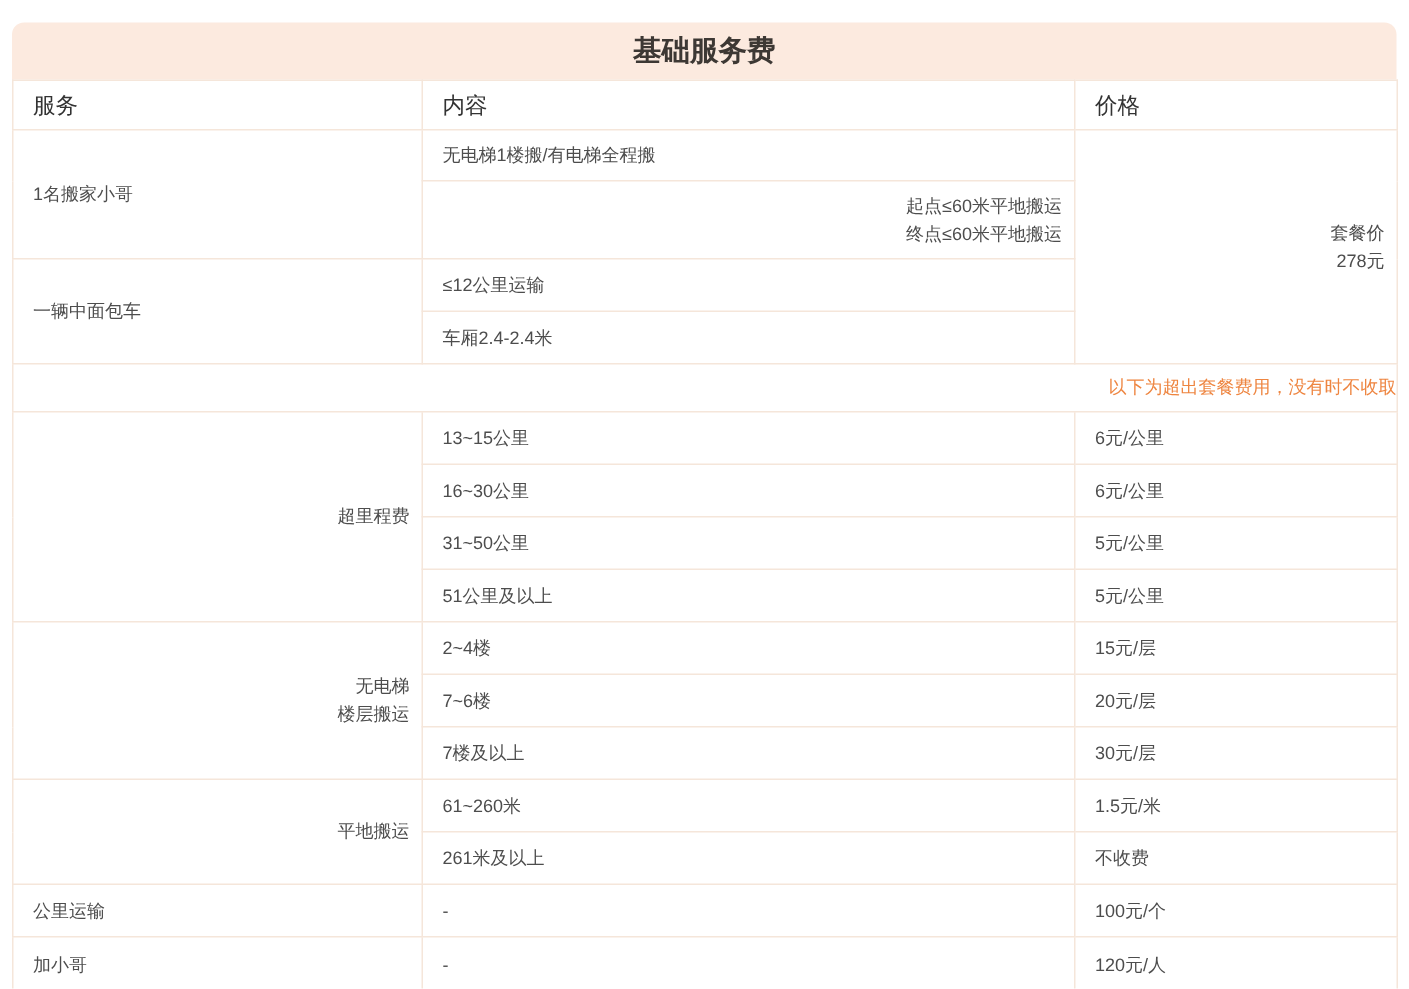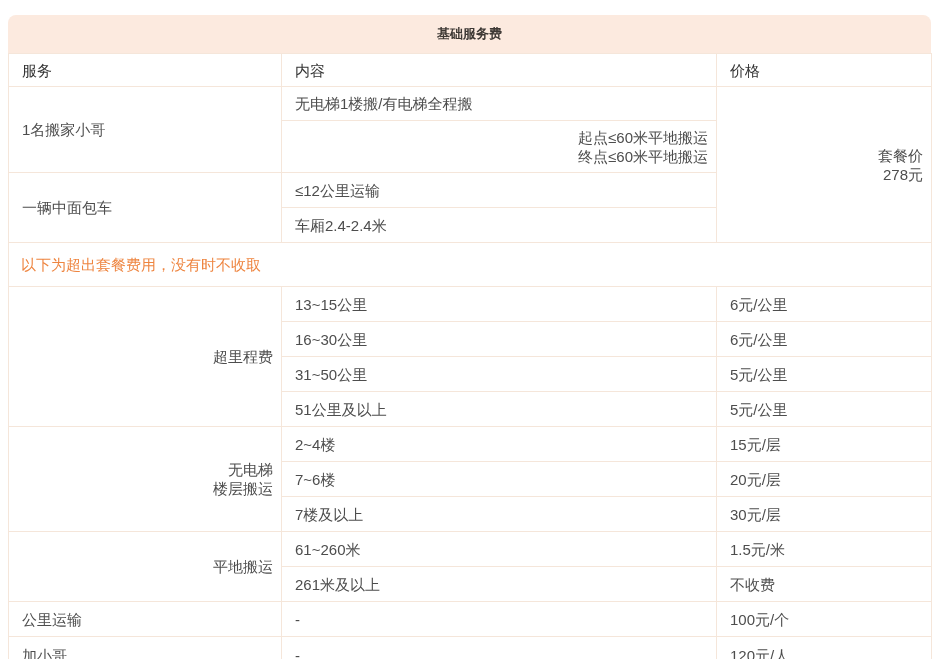--- a/index.html
+++ b/index.html
@@ -23,54 +23,54 @@
     top: 15px;
     width: 923px;
   }
   .band {
     height: 38px;
     background: #fceadf;
     border-radius: 8px 8px 0 0;
     display: flex;
     align-items: center;
     justify-content: center;
-    font-size: 13px;
+    font-size: 19px;
     font-weight: bold;
     color: #3d3834;
   }
   table.pricing {
     border-collapse: collapse;
     table-layout: fixed;
     width: 923px;
   }
   table.pricing td {
     border: 1px solid #f5e6da;
     padding: 0 8px 0 13px;
-    font-size: 15px;
+    font-size: 12px;
     color: #4d4d4d;
     vertical-align: middle;
     height: 35px;
     line-height: 19px;
     box-sizing: border-box;
     overflow: hidden;
     white-space: nowrap;
   }
   tr.head td {
     height: 33px;
     font-size: 15px;
     font-weight: normal;
     color: #333333;
   }
   tr.r1 td { height: 34px; }
   tr.r-tall td { height: 52px; }
   tr.notice-row td {
     height: 32px;
-    text-align: left;
+    text-align: right;
     color: #ee8540;
-    padding: 12px;
+    padding: 0;
   }
   tr.last td { height: 38px; border-radius: 13px; }
   .line { display: block; line-height: 19px; text-align: right; }
   .next-band {
     height: 6px;
     background: #fceadf;
     border-radius: 8px 8px 0 0;
     margin-top: 2px;
   }
 </style>

